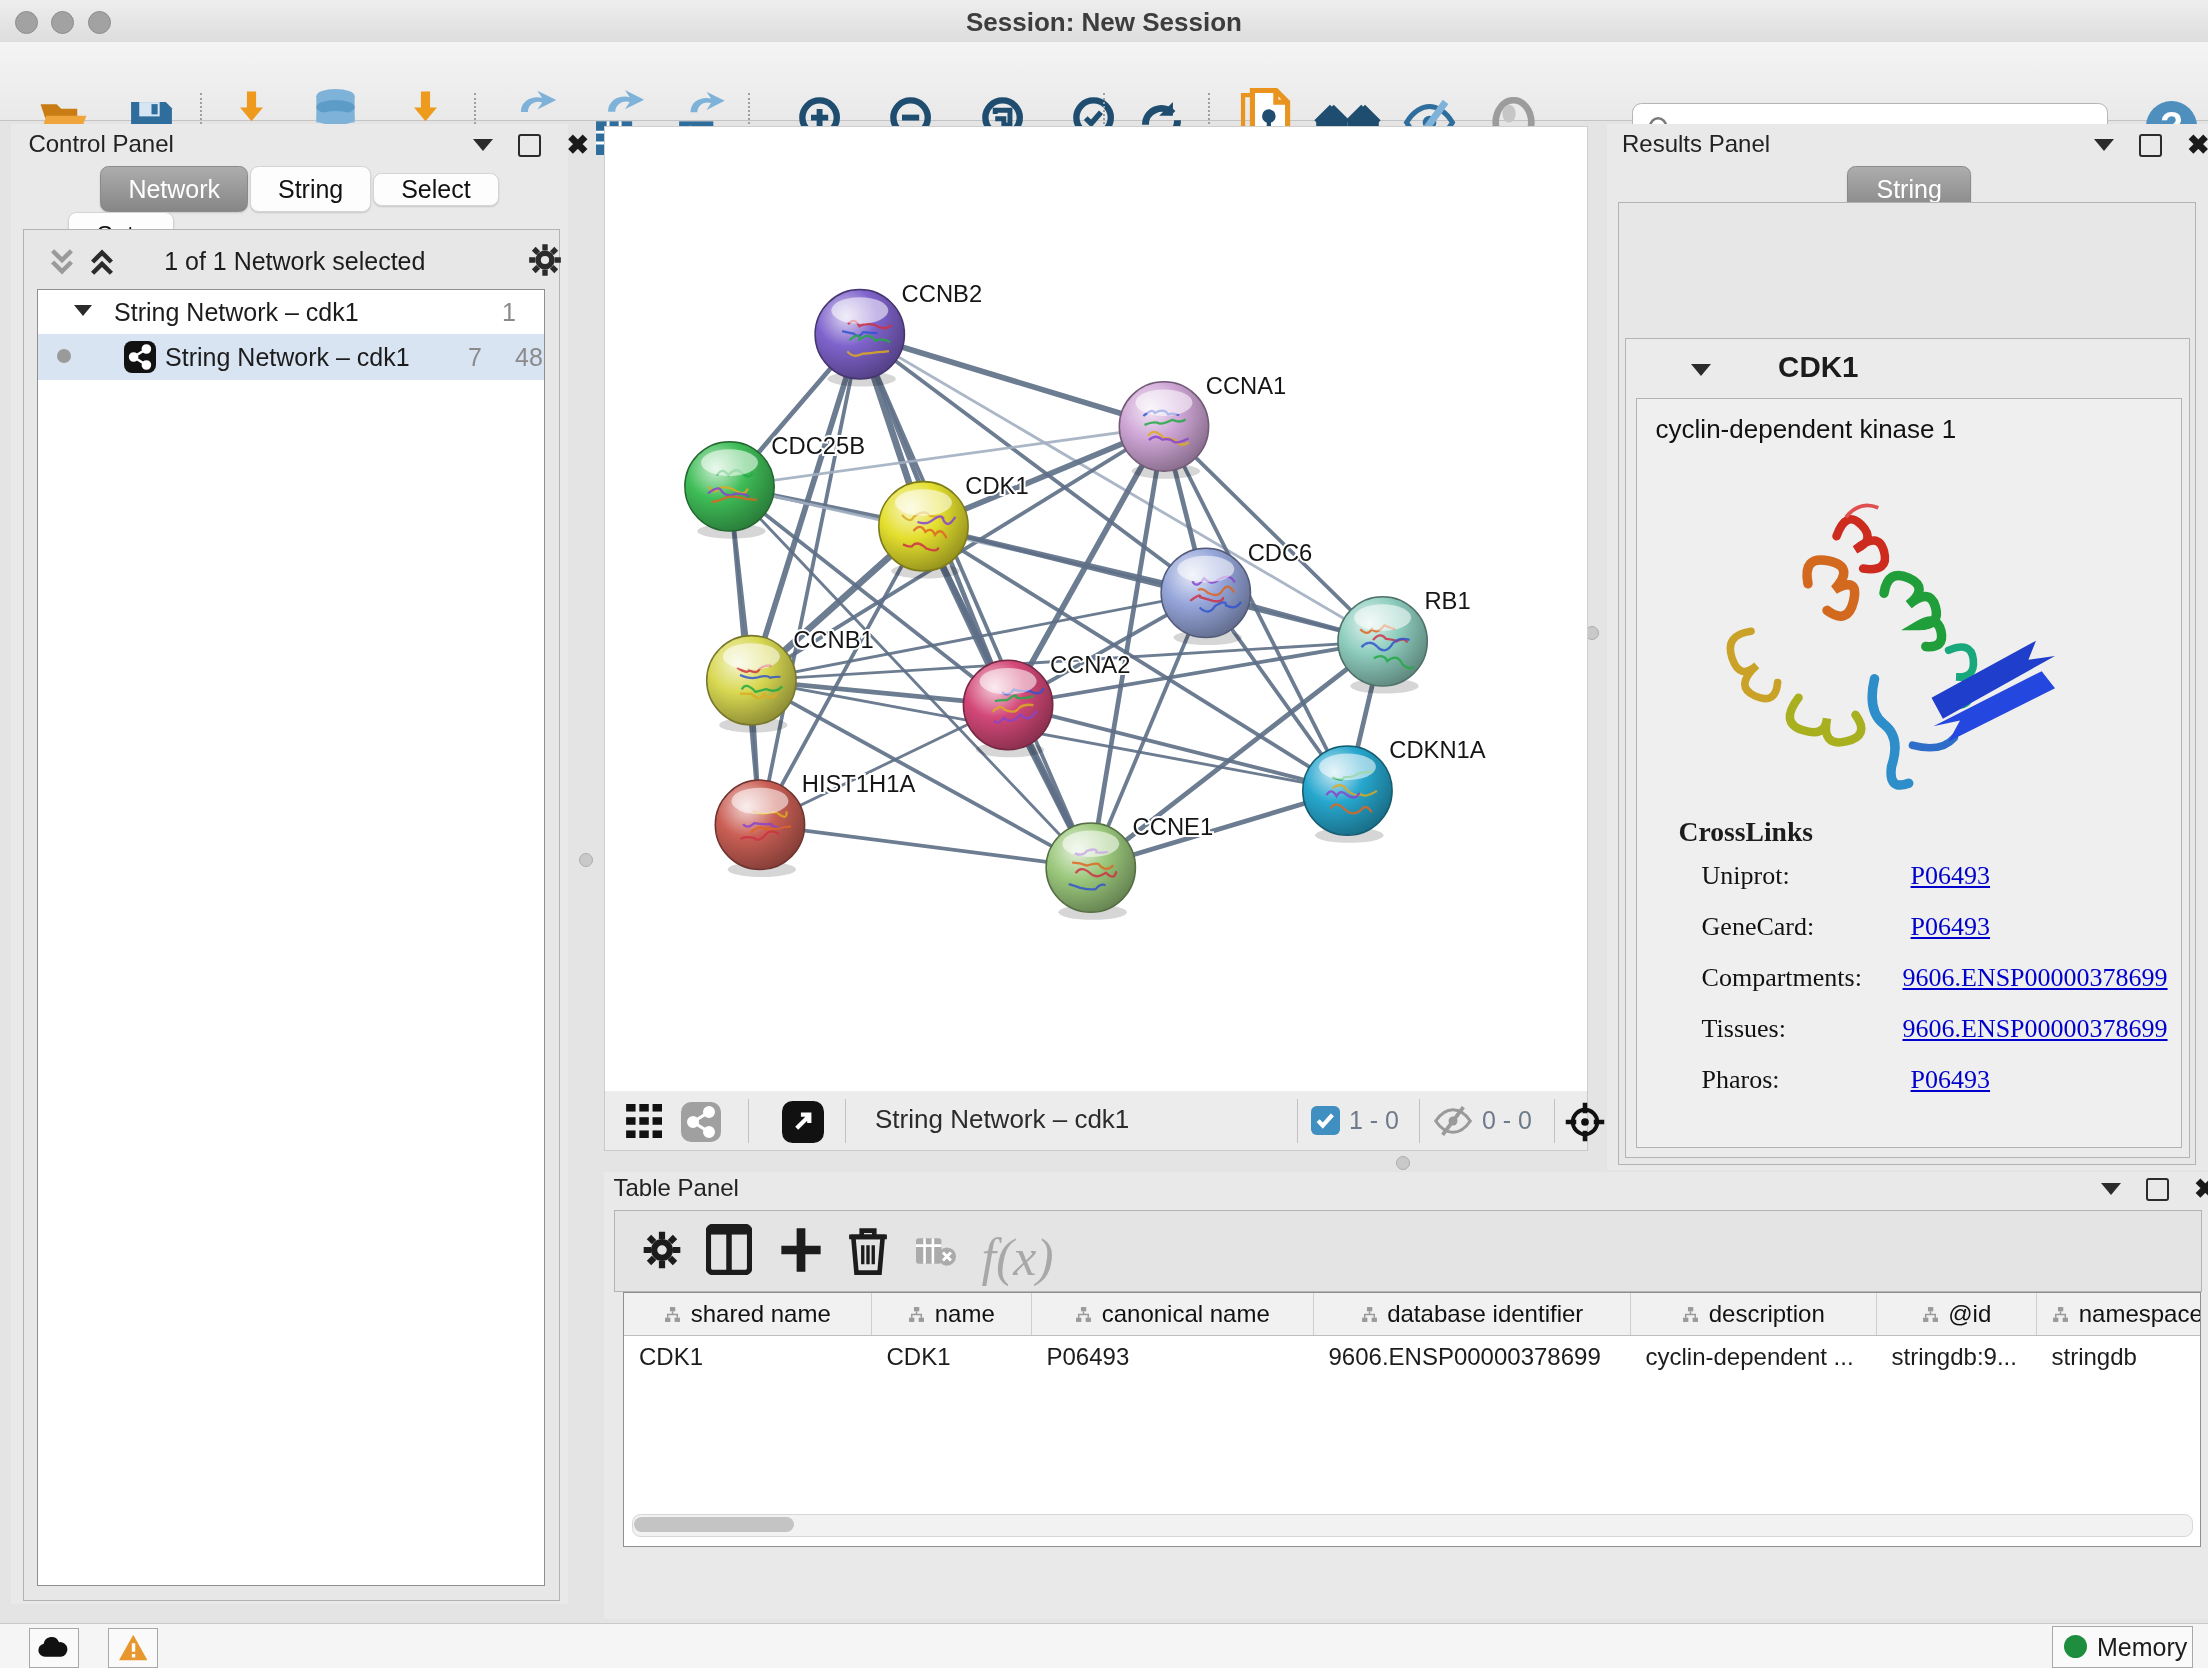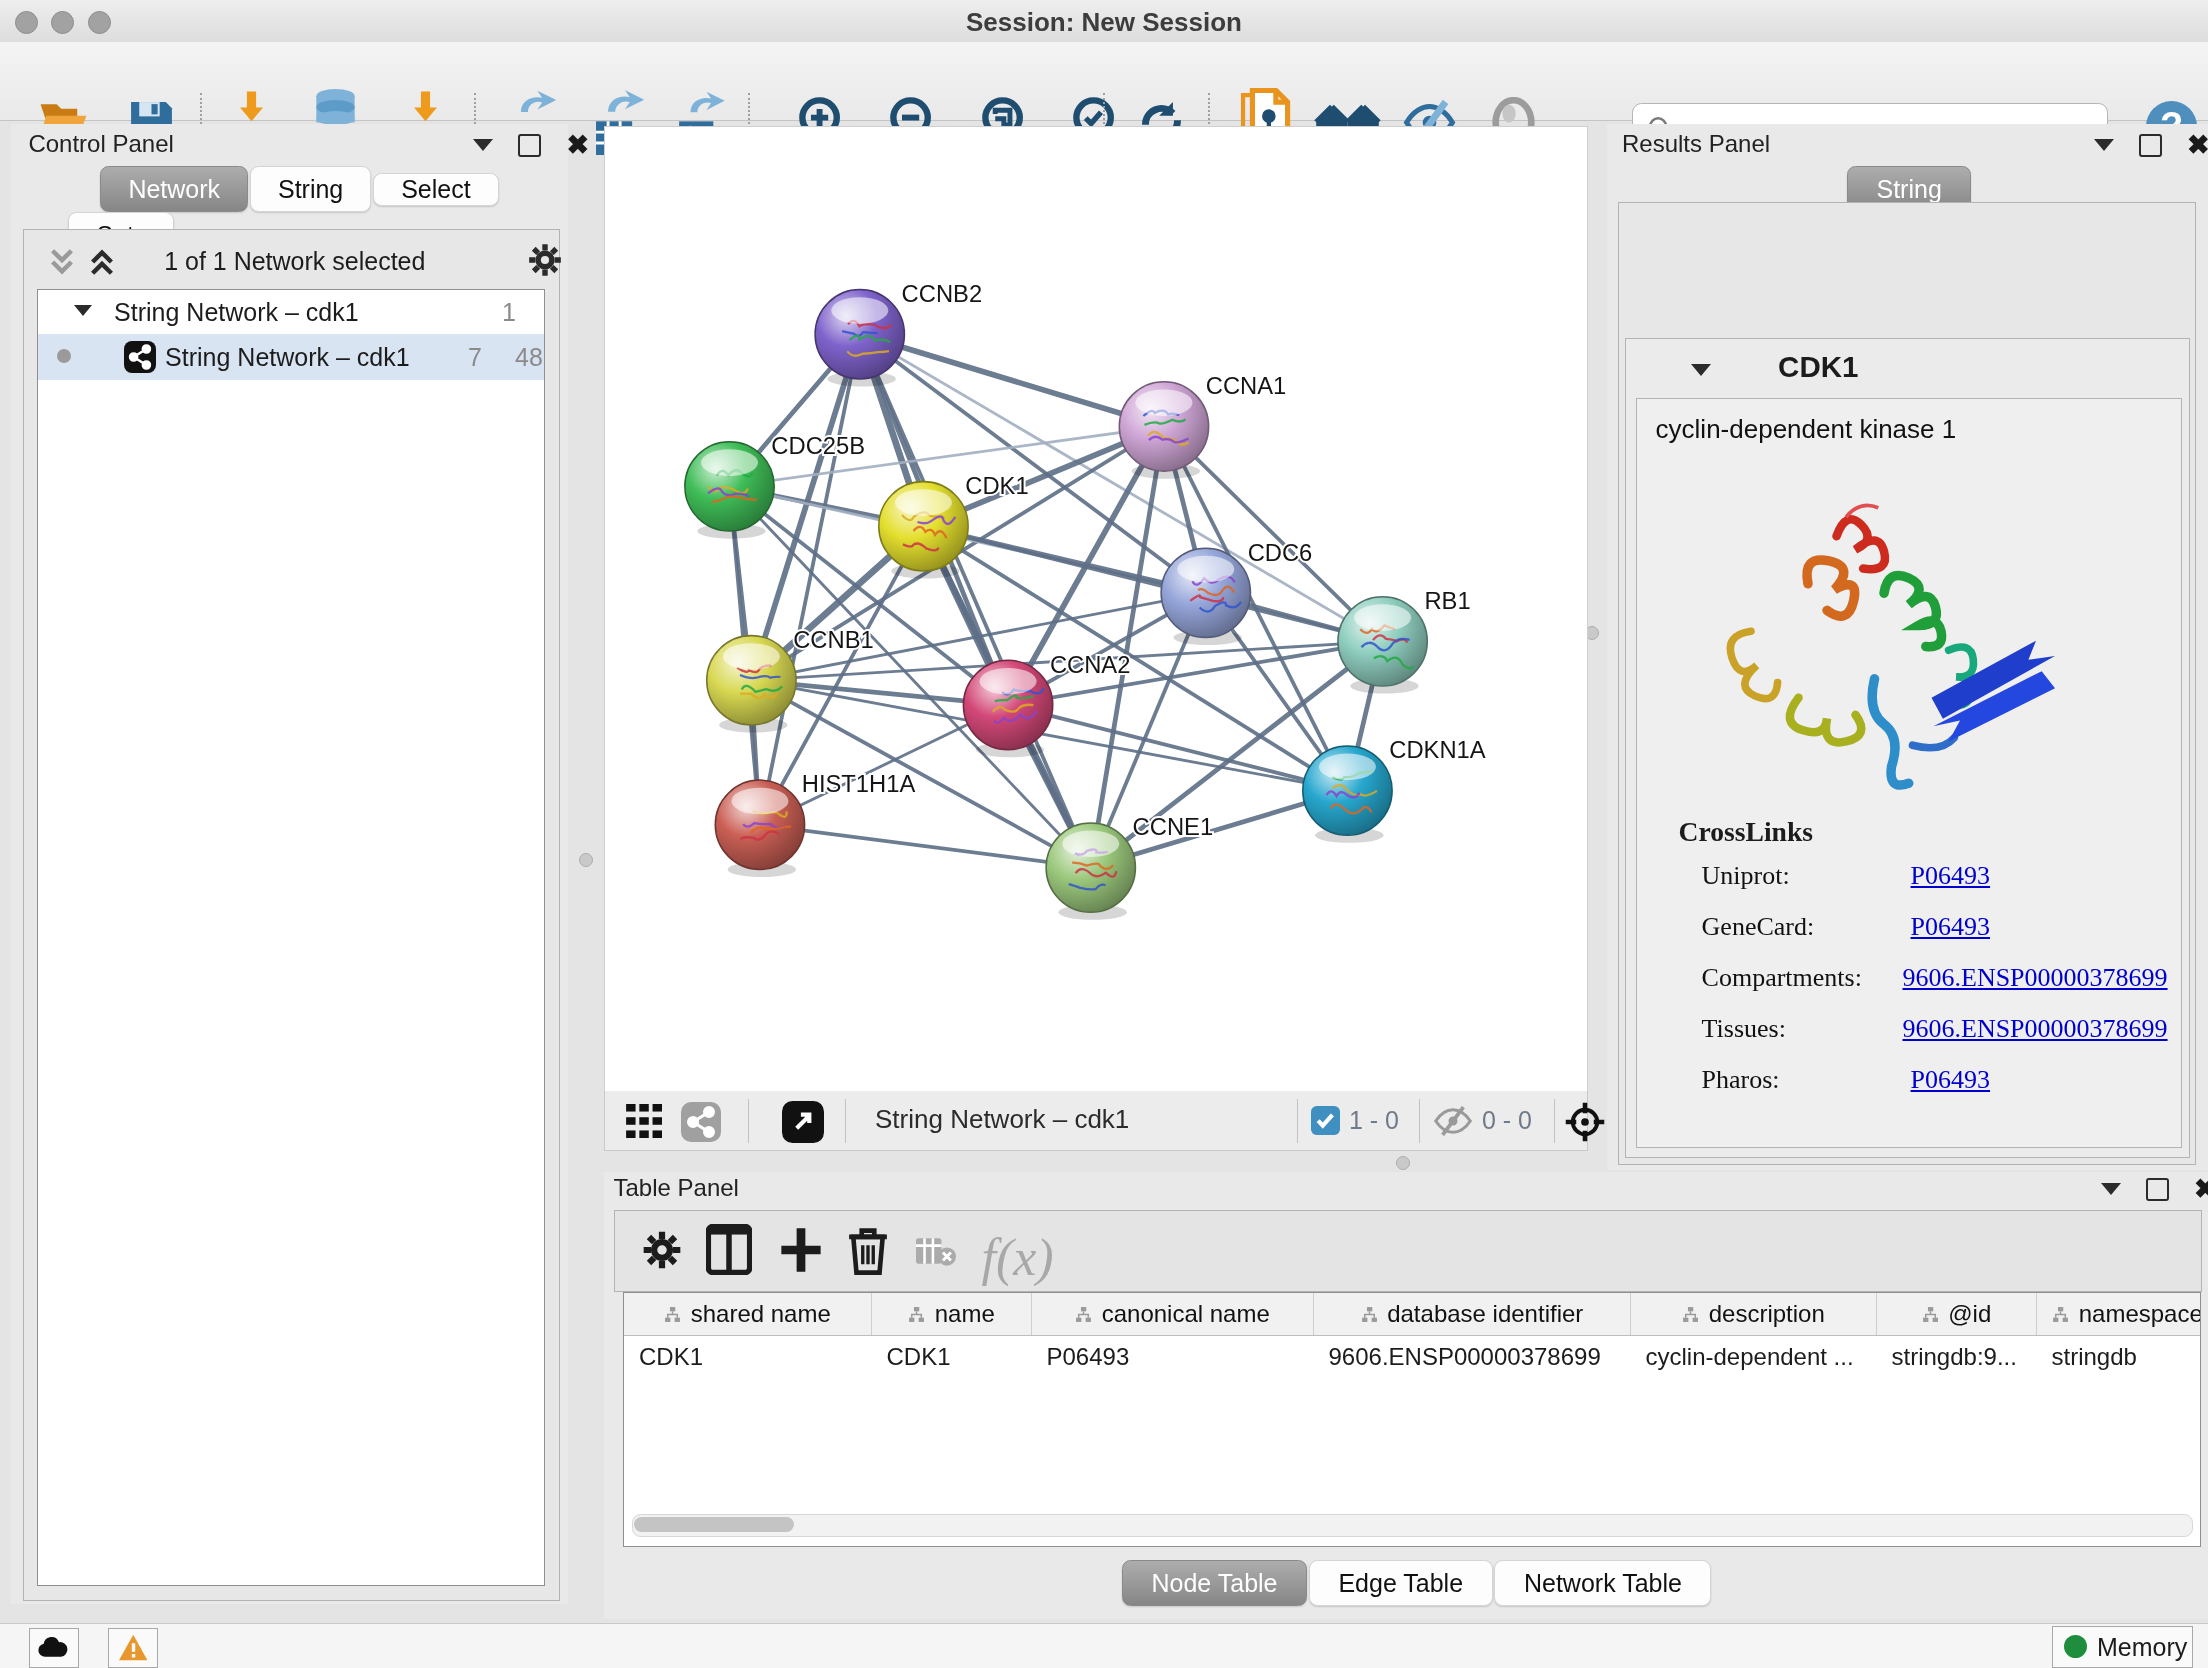--- a/index.html
+++ b/index.html
@@ -739,21 +739,20 @@
             <td>stringdb:9...</td>
             <td>stringdb</td>
           </tr>
         </tbody>
     </table>
     <div class="abs scroll-track" style="left:7.6px;top:221px;width:1559px;height:21px;">
       <div class="scroll-thumb abs" style="left:1.9px;top:1.9px;width:160px;height:15px;"></div>
     </div>
   </div>
 
-  <div class="abs" id="table-tabs" style="left:518px;top:388px;"><span class="tab active" style="padding: 7.6px 28.5px;">Node Table</span><span class="tab" style="padding: 7.6px 28.5px;">Edge Table</span><span class="tab" style="padding: 7.6px 28.5px;">Network Table</span></div>
 </div>
 
 <div class="abs" style="left:0;top:1623px;width:2208px;height:46px;background:#f5f5f5;border-top:1px solid #c9c9c9;">
   <div class="abs" style="left:28.5px;top:3.8px;width:48px;height:38px;background:#fafafa;border:1.9px solid #a8a8a8;">
     <svg style="margin:7.6px 0 0 7.6px;" width="32" height="23" viewBox="0 0 24 16">
       <path d="M6 15a5 5 0 0 1-1-9.9A6 6 0 0 1 16.5 4 4.5 4.5 0 0 1 18 15z" fill="#111"></path>
       </svg></div>
   <div class="abs" style="left:108px;top:3.8px;width:48px;height:38px;background:#fafafa;border:1.9px solid #a8a8a8;">
     <svg style="margin:5.7px 0 0 9.5px;" width="28.5" height="27" viewBox="0 0 20 18">
       <path d="M10 0L20 18H0z" fill="#e8962e"></path>

